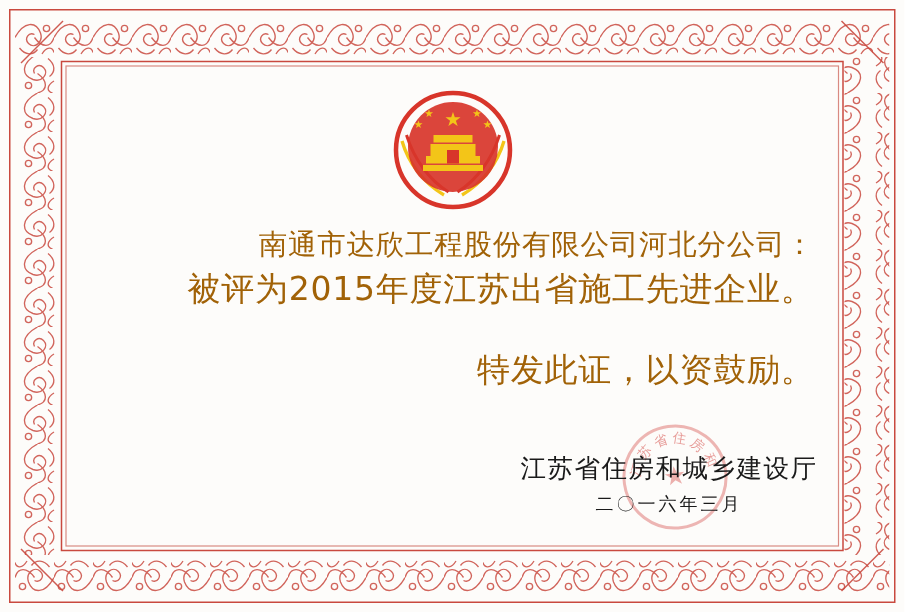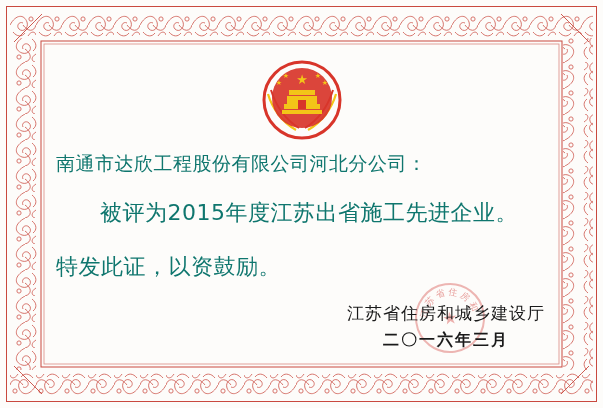--- a/index.html
+++ b/index.html
@@ -59,30 +59,30 @@
   }
   .emblem svg { display: block; }
 
   
   .content {
     position: absolute;
     left: 56px;
     right: 60px;
     top: 152px;
     font-family: "DejaVu Sans", sans-serif;
-    color: #0f766e;
+    color: #a16207;
+    text-align: right;
   }
   .salutation {
     font-size: 19px;
     letter-spacing: 0.5px;
     line-height: 1.2;
     white-space: nowrap;
   }
   .para {
-    margin-top: 19px;
     font-size: 22px;
     line-height: 1.75;
     letter-spacing: 0.5px;
   }
   .para .indent {
     display: inline-block;
     width: 44px;
   }
 
   
@@ -90,23 +90,22 @@
     position: absolute;
     right: 58px;
     top: 300px;
     text-align: center;
     font-size: 17px;
     color: #1a1a1a;
     line-height: 1.6;
     letter-spacing: 1px;
   }
   .sig-date {
-    font-size: 16px;
+    font-size: 12px;
     letter-spacing: 2px;
-    font-weight: bold;
   }
 
   
   .seal {
     position: absolute;
     left: 415px;
     top: 283px;
     width: 66px;
     height: 66px;
     border-radius: 50%;

